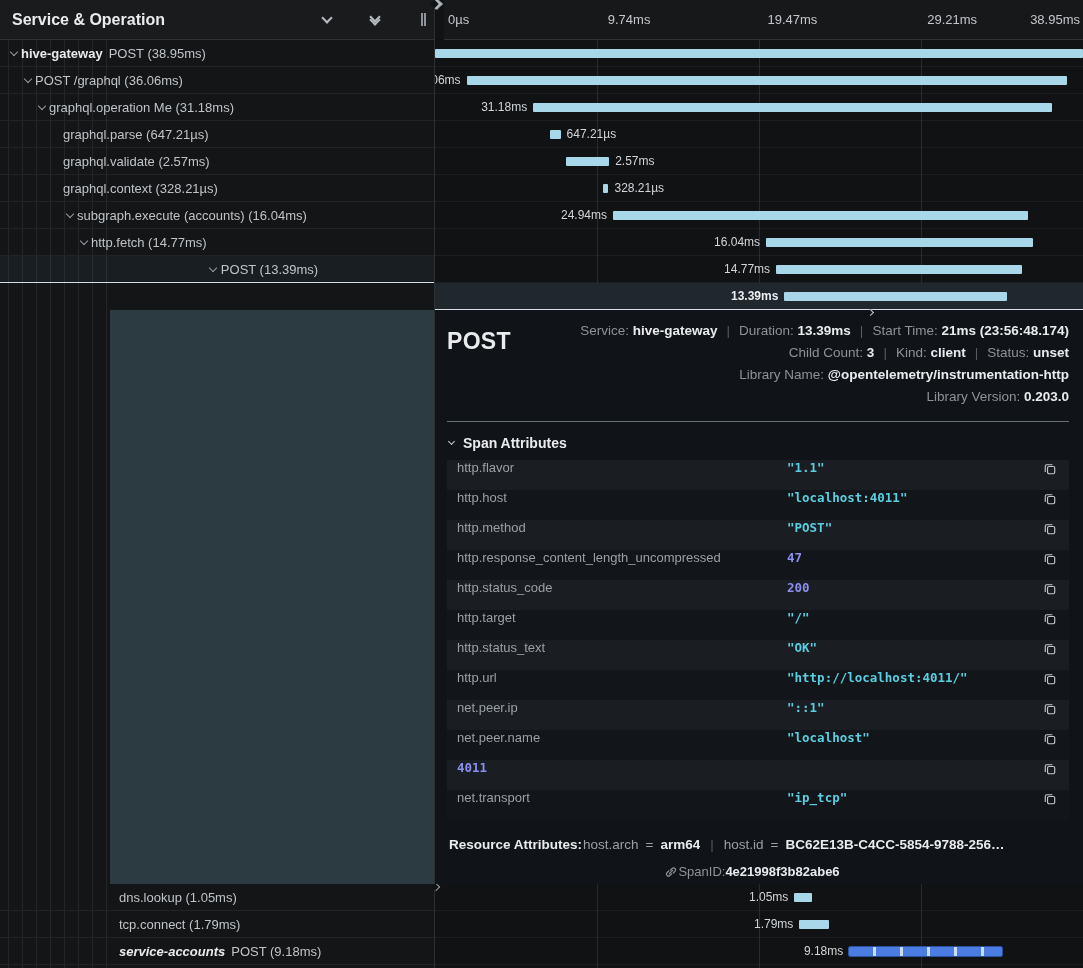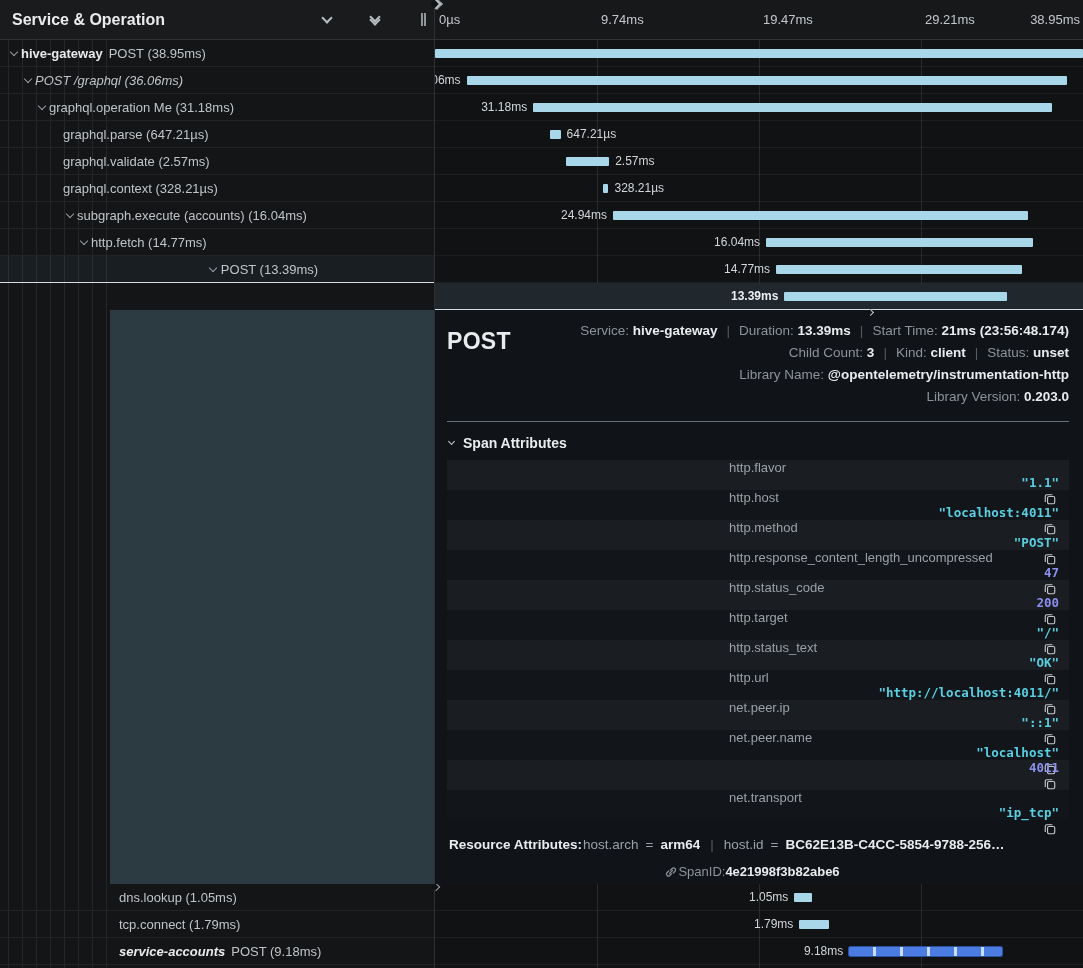--- a/index.html
+++ b/index.html
@@ -37,21 +37,21 @@
   .trow.selected { border-bottom-color:#d9dde1; background:rgba(99,156,182,0.07); }
   .chevbox { width:15px; flex:none; display:flex; align-items:center; justify-content:center; color:#969da3; }
   .svc { font-weight:700; color:#e8eaec; margin-right:6px; }
   .svc.it { font-style:italic; }
   .op { color:#bfc4c8; overflow:hidden; text-overflow:ellipsis; }
 
   
   .right { position:absolute; left:435px; right:0; top:0; bottom:0; background:#101214; }
   .gridlines { position:absolute; inset:0; z-index:0; pointer-events:none; }
   .gridlines i { position:absolute; top:0; bottom:0; width:1px; background:rgba(255,255,255,0.10); }
-  .ruler { position:absolute; top:0; left:0; right:0; height:40px; z-index:1; background:#17181a; border-bottom:1px solid #303336; }
+  .ruler { position:absolute; top:0; left:9px; right:0; height:40px; z-index:1; background:#17181a; border-bottom:1px solid #303336; }
   .tick { position:absolute; top:12px; font-size:13px; color:#c3c7cb; white-space:nowrap; }
 
   #time-top    { position:absolute; top:40px;  left:0; right:0; z-index:1; }
   #time-bottom { position:absolute; top:884px; left:0; right:0; z-index:1; }
   .wrow { position:relative; height:27px; border-bottom:1px solid rgba(255,255,255,0.05); overflow:hidden; cursor:pointer; }
   .wrow.selected { background:#20272d; border-bottom-color:#d9dde1; }
   .wrow.selected .blabel { font-weight:700; color:#eceef0; }
   .bar { position:absolute; top:9px; height:9px; min-width:3px; background:#a7d7e8; border-radius:1px; }
   .bar.striped { background:repeating-linear-gradient(90deg,#4b7ce2 0px,#4b7ce2 24px,#c9dcf8 24px,#c9dcf8 27px); outline:1px solid #2c4f9e; }
   .blabel { position:absolute; top:0; line-height:26px; font-size:12px; color:#d2d6d9; white-space:nowrap; padding:0 6px; }
@@ -59,21 +59,21 @@
   
   #detail { position:absolute; top:310px; left:0; right:0; height:574px; background:#101318; z-index:3; }
   .d-header { display:flex; align-items:flex-start; padding:10px 14px 0 12px; }
   .d-title { font-size:23px; font-weight:600; color:#e9ebed; padding-top:8px; letter-spacing:0.3px; }
   .d-meta { flex:1; text-align:right; font-size:13.5px; line-height:22px; color:#8d9399; }
   .mk { color:#8d9399; } .mv { color:#e9ebed; font-weight:700; }
   .sep { color:#565b60; margin:0 9px; }
   .d-divider { border-bottom:1px solid rgba(186,205,214,0.5); margin:13px 14px 0 12px; }
   .attr-header { display:flex; align-items:center; gap:9px; padding:13px 0 9px 14px; color:#e9ebed; font-weight:700; font-size:14px; cursor:pointer; }
   .attr-table { margin:0 14px 0 12px; }
-  .arow { display:flex; align-items:flex-end; height:30px; padding:0 10px; font-size:13px;flex-direction:column; }
+  .arow { display:flex; align-items:flex-start; height:30px; padding:0 10px; font-size:13px; }
   .arow:nth-child(odd)  { background:#1a1d21; }
   .arow:nth-child(even) { background:#121519; }
   .akey { width:330px; flex:none; color:#9aa0a6; overflow:hidden; white-space:nowrap; text-overflow:ellipsis; }
   .aval { font-family:"DejaVu Sans Mono", monospace; font-size:12.5px; font-weight:700; white-space:nowrap; }
   .aval.str { color:#59cfe1; }
   .aval.num { color:#8b90f0; }
   .copy { margin-left:auto; background:none; border:none; color:#c2c6ca; cursor:pointer; display:flex; padding:2px; }
   .res-line { display:flex; align-items:center; gap:1px; padding:17px 14px 0 14px; font-size:13.5px; color:#e9ebed; font-weight:700; cursor:pointer; white-space:nowrap; }
   .res-items { display:inline-flex; align-items:center; gap:7px; font-weight:400; }
   .rk,.req { color:#9aa0a6; }
@@ -118,21 +118,21 @@
         <i style="left: 106px;"></i>
       </div>
     <div id="tree-top">
         <div class="trow" style="padding-left: 6px;">
     <span class="chevbox">
             <i class="chev down"></i>
           </span>
     <span class="svc">hive-gateway</span>
     <span class="op">POST (38.95ms)</span>
   </div>
-        <div class="trow" style="padding-left: 20px; font-style: italic;">
+        <div class="trow" style="padding-left: 20px;">
     <span class="chevbox">
             <i class="chev down"></i>
           </span>
 
     <span class="op">POST /graphql (36.06ms)</span>
   </div>
         <div class="trow" style="padding-left: 34px;">
     <span class="chevbox">
             <i class="chev down"></i>
           </span>

